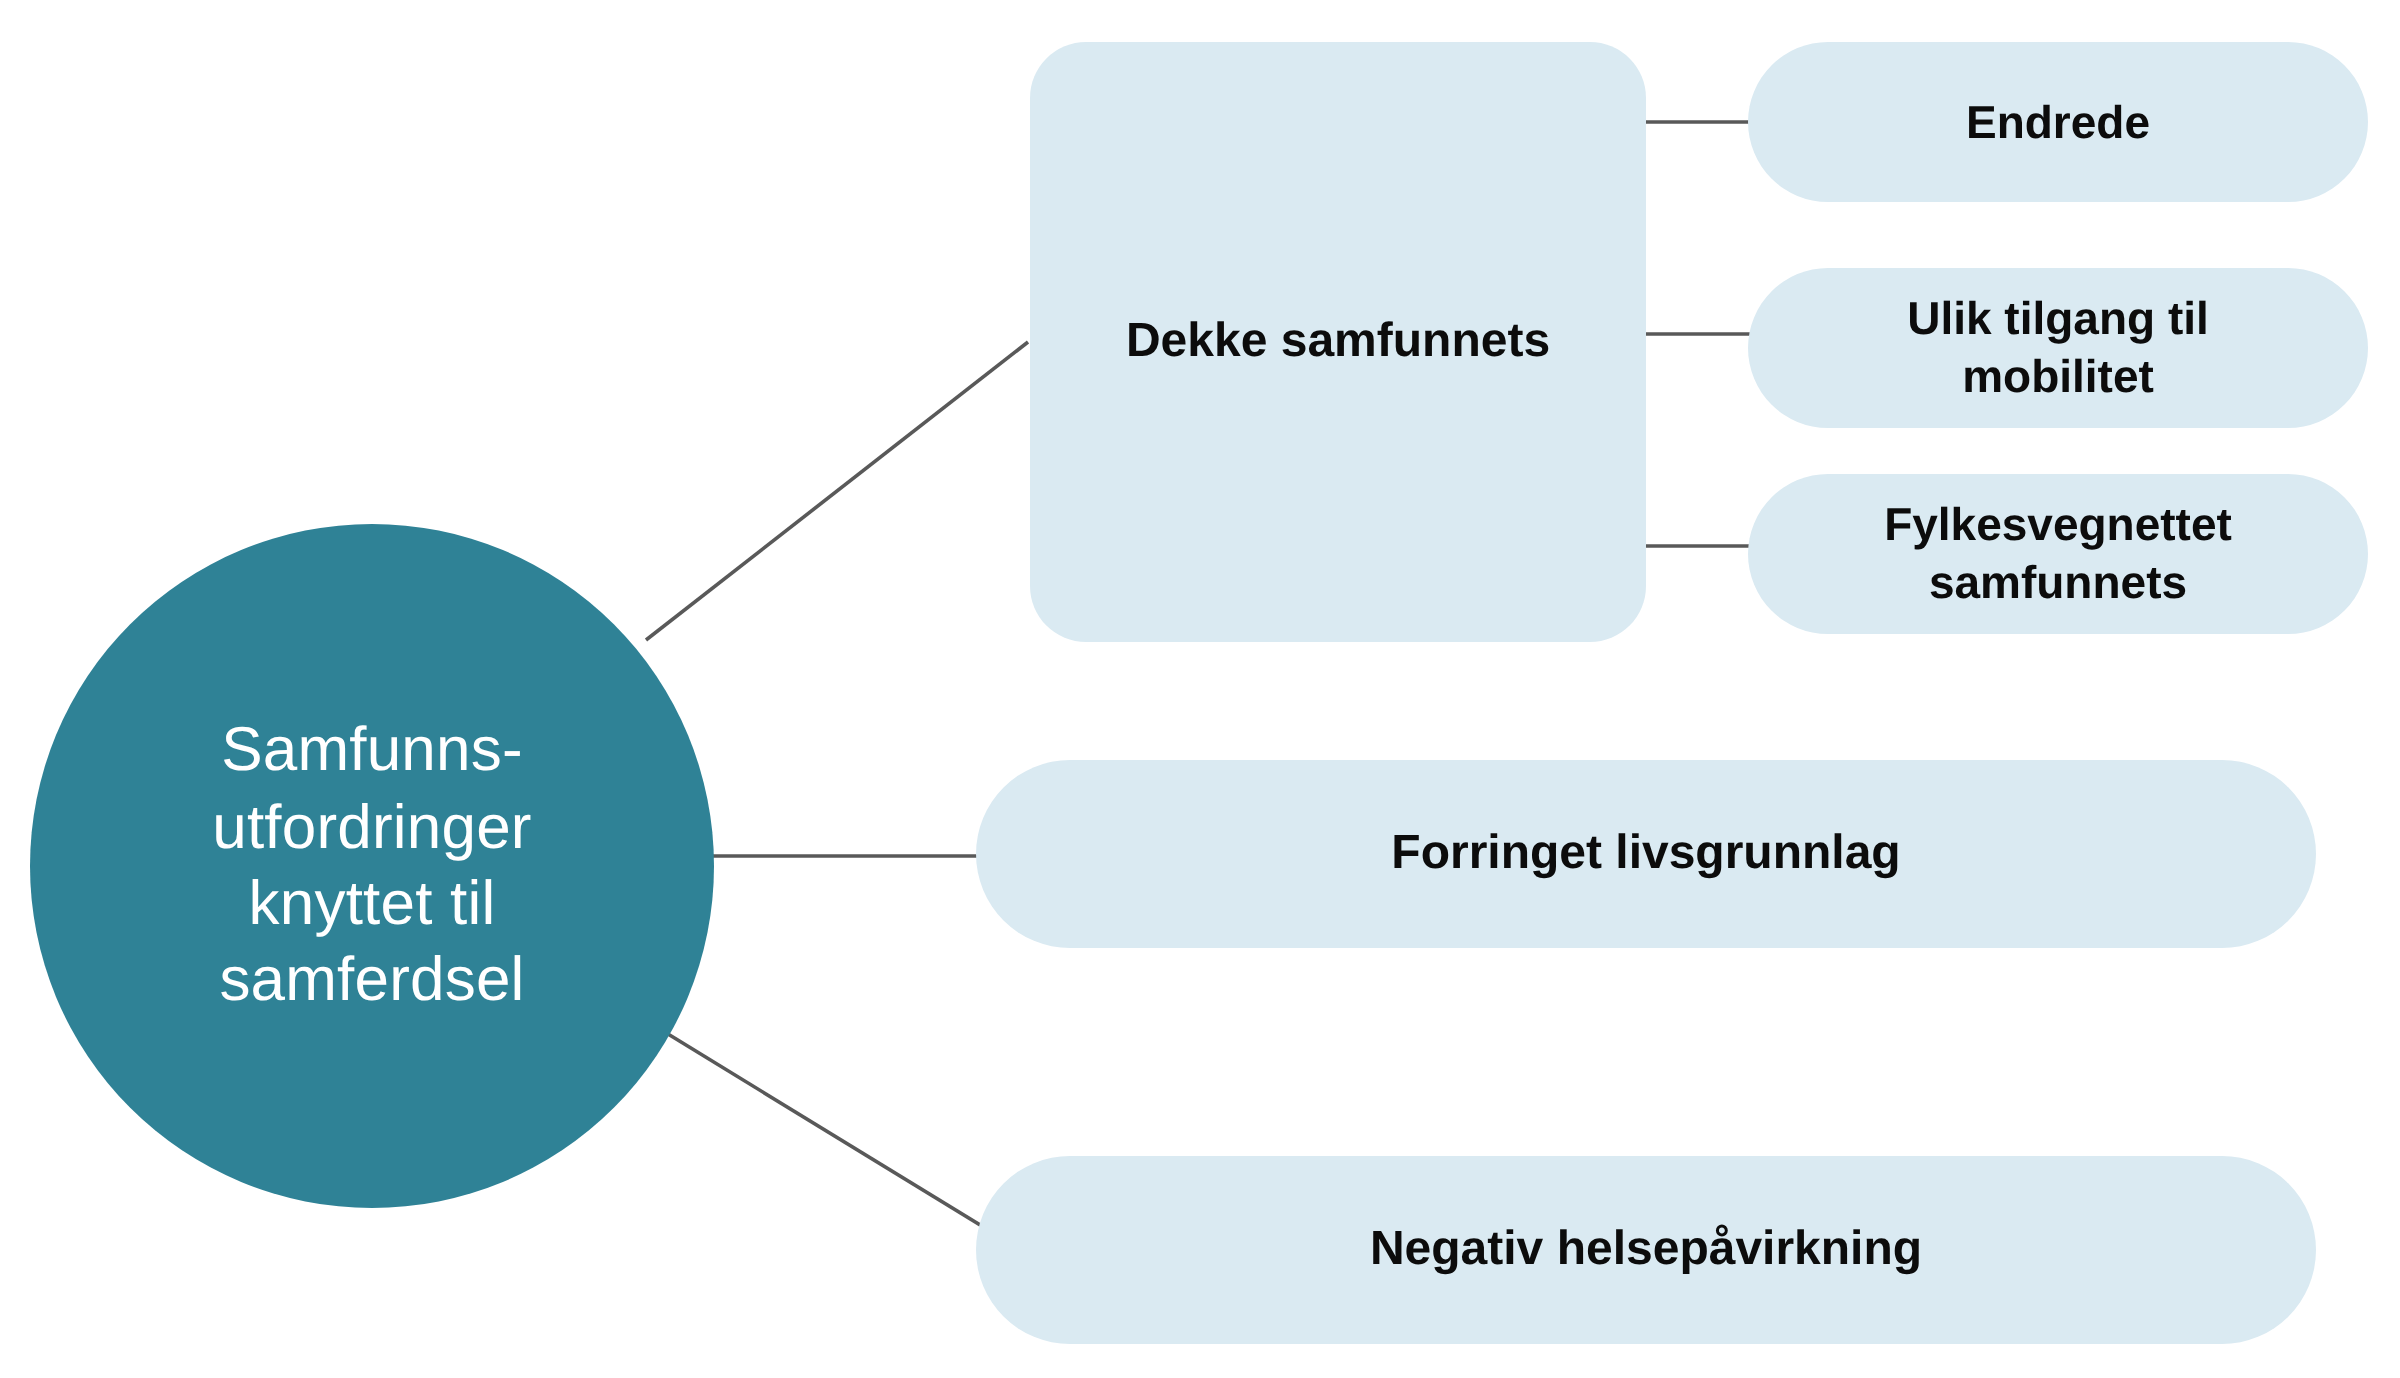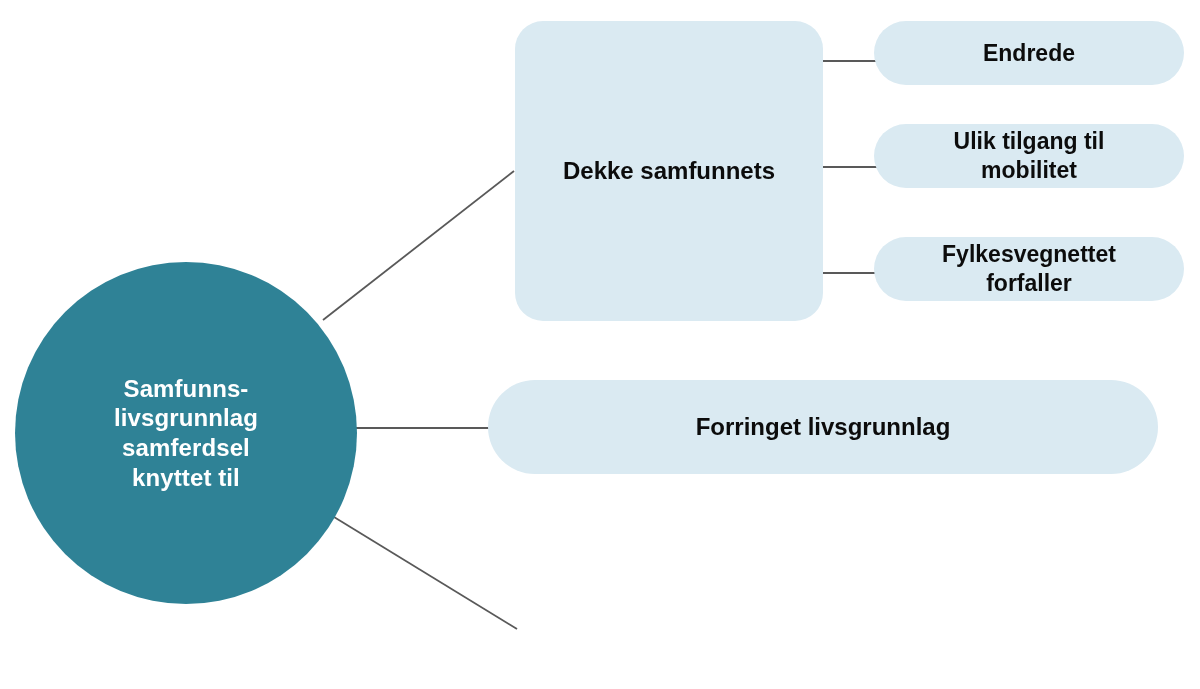--- a/index.html
+++ b/index.html
@@ -38,22 +38,22 @@
     border-radius: 50%;
     background: #2F8296;
     display: flex;
     align-items: center;
     justify-content: center;
     box-sizing: border-box;
     padding: 0 34px;
   }
   .hub-label {
     color: #ffffff;
-    font-weight: bold;
-    font-size: 24px;
+    font-weight: normal;
+    font-size: 31px;
     line-height: 1.24;
     text-align: center;
     letter-spacing: 0.1px;
   }
 
   
   .node {
     position: absolute;
     background: #DAEAF2;
     display: flex;
@@ -79,30 +79,30 @@
   }
   .node-primary .node-label {
     font-size: 24px;
     line-height: 1.28;
   }
 
   
   .node-pill-sm {
     left: 874px;
     width: 310px;
-    height: 64px;
+    height: 80px;
     border-radius: 40px;
     padding: 16px 14px;
   }
   .node-pill-sm .node-label {
     font-size: 23px;
     line-height: 1.26;
   }
   .pill-r1 { top: 21px; }
-  .pill-r2 { top: 124px; justify-content: center; }
+  .pill-r2 { top: 134px; justify-content: center; }
   .pill-r3 { top: 237px; justify-content: center; }
 
   
   .node-pill-wide {
     left: 488px;
     width: 670px;
     height: 94px;
     border-radius: 47px;
     padding: 0 24px;
   }
@@ -123,23 +123,23 @@
     <line x1="356" y1="428" x2="517" y2="428" stroke="#595959" stroke-width="1.8"></line>
     <line x1="334" y1="517" x2="517" y2="629" stroke="#595959" stroke-width="1.8"></line>
     <line x1="823" y1="61" x2="877" y2="61" stroke="#595959" stroke-width="1.8"></line>
     <line x1="823" y1="167" x2="877" y2="167" stroke="#595959" stroke-width="1.8"></line>
     <line x1="823" y1="273" x2="877" y2="273" stroke="#595959" stroke-width="1.8"></line>
   </svg>
 
   <div class="hub">
     <div class="hub-label">
       <div>Samfunns-</div>
-      <div>livsgrunnlag</div>
+      <div>utfordringer</div>
+      <div>knyttet til</div>
       <div>samferdsel</div>
-      <div>knyttet til</div>
     </div>
   </div>
 
   <div class="node node-primary">
     <div class="node-label">
       <div>Dekke samfunnets</div>
     </div>
   </div>
 
   <div class="node node-pill-sm pill-r1">
@@ -151,22 +151,25 @@
   <div class="node node-pill-sm pill-r2">
     <div class="node-label">
       <div>Ulik tilgang til</div>
       <div>mobilitet</div>
     </div>
   </div>
 
   <div class="node node-pill-sm pill-r3">
     <div class="node-label">
       <div>Fylkesvegnettet</div>
-      <div>forfaller</div>
+      <div>samfunnets</div>
     </div>
   </div>
 
   <div class="node node-pill-wide pill-w1">
     <div class="node-label">Forringet livsgrunnlag</div>
   </div>
 
+  <div class="node node-pill-wide pill-w2">
+    <div class="node-label">Negativ helsepåvirkning</div>
+  </div>
 
 </div>
 
 </body></html>

